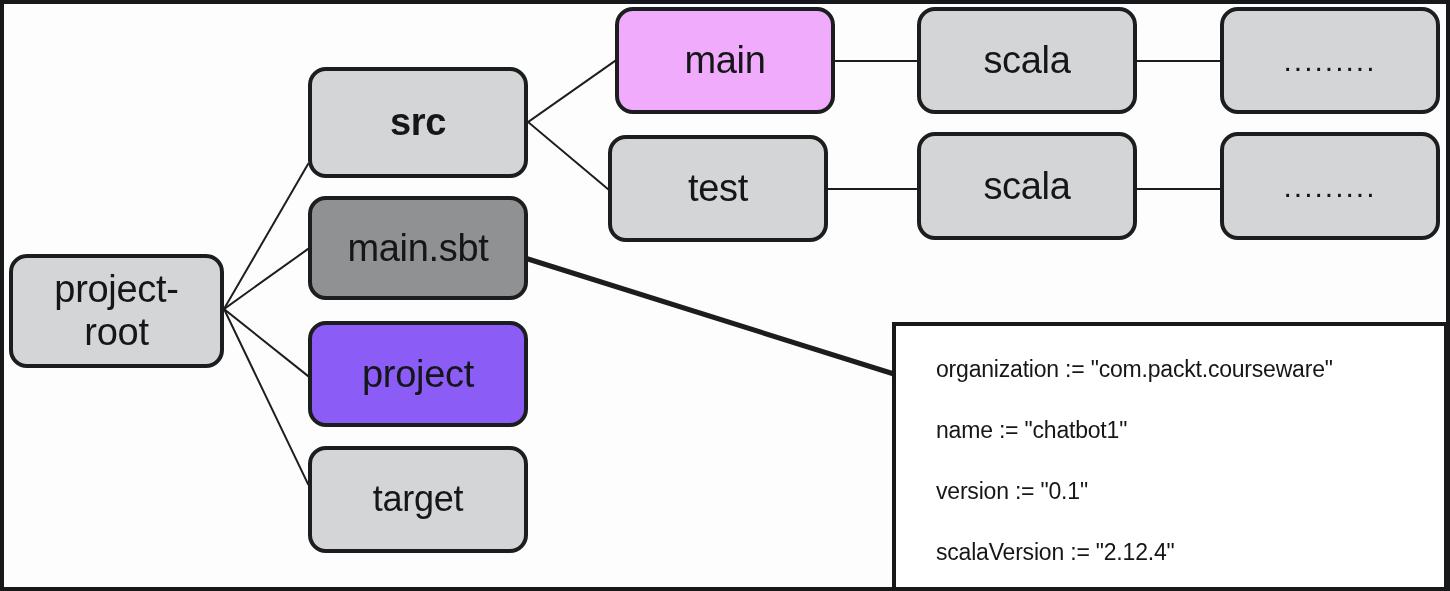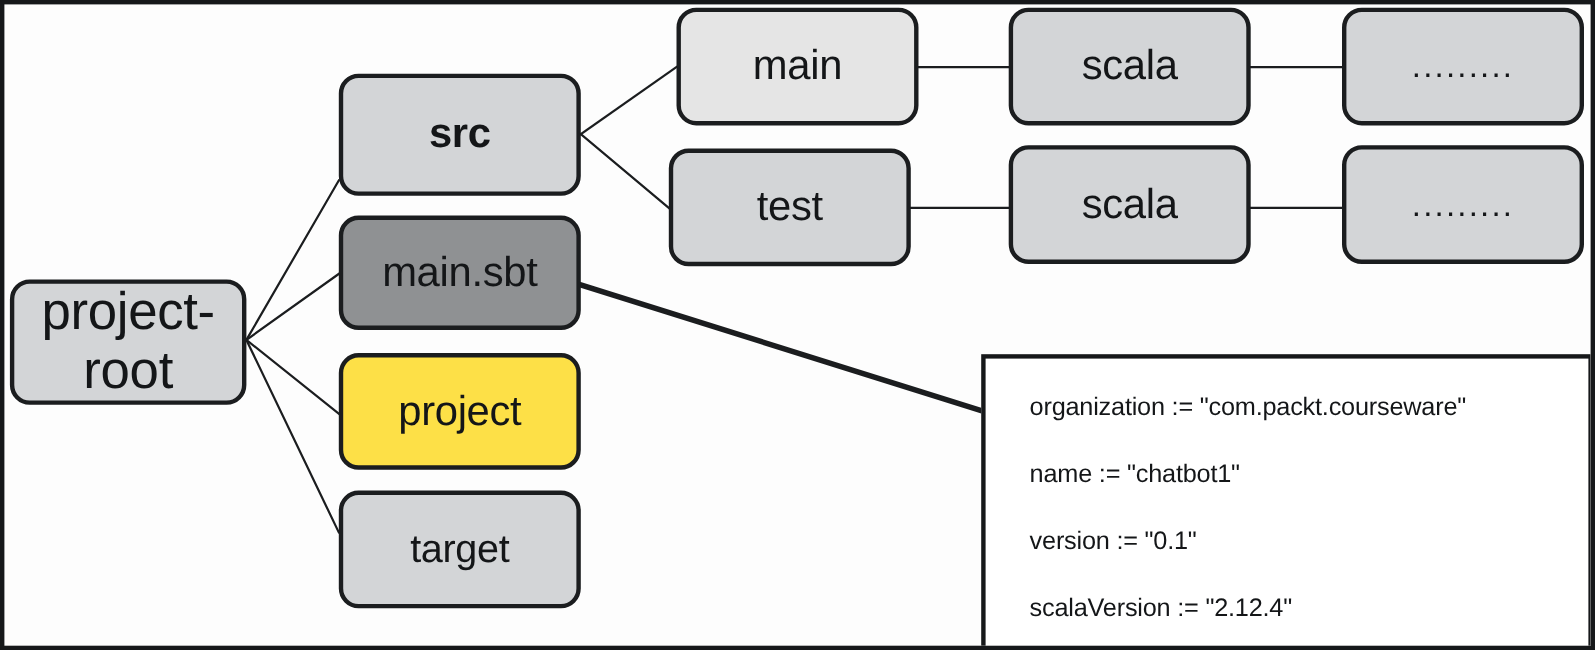--- a/index.html
+++ b/index.html
@@ -89,36 +89,36 @@
       <line x1="524" y1="118" x2="604" y2="185" stroke="#1b1d1f" stroke-width="2" stroke-linecap="square"></line>
       <line x1="831" y1="57" x2="913" y2="57" stroke="#1b1d1f" stroke-width="2" stroke-linecap="square"></line>
       <line x1="824" y1="185" x2="913" y2="185" stroke="#1b1d1f" stroke-width="2" stroke-linecap="square"></line>
       <line x1="1133" y1="57" x2="1216" y2="57" stroke="#1b1d1f" stroke-width="2" stroke-linecap="square"></line>
       <line x1="1133" y1="185" x2="1216" y2="185" stroke="#1b1d1f" stroke-width="2" stroke-linecap="square"></line>
       <line x1="524" y1="255" x2="890" y2="370" stroke="#1b1d1f" stroke-width="5" stroke-linecap="square"></line>
     </svg>
 
   <div id="nodes-layer">
       <div class="node" style="left: 5px; top: 250px; width: 215px; height: 114px; background: rgb(211, 213, 215); border-color: rgb(27, 29, 31);">
-        <span class="node-label" style="font-size: 48px;">project-
+        <span class="node-label" style="font-size: 38px;">project-
 root</span>
       </div>
       <div class="node" style="left: 304px; top: 63px; width: 220px; height: 111px; background: rgb(211, 213, 215); border-color: rgb(27, 29, 31); font-weight: bold;">
         <span class="node-label" style="font-size: 38px;">src</span>
       </div>
       <div class="node dark" style="left: 304px; top: 192px; width: 220px; height: 104px; background: rgb(143, 145, 147); border-color: rgb(27, 29, 31);">
         <span class="node-label" style="font-size: 38px;">main.sbt</span>
       </div>
-      <div class="node" style="left: 304px; top: 317px; width: 220px; height: 106px; background: #fde047; border-color: rgb(27, 29, 31);">
+      <div class="node" style="left: 304px; top: 317px; width: 220px; height: 106px; background: #8b5cf6; border-color: rgb(27, 29, 31);">
         <span class="node-label" style="font-size: 38px;">project</span>
       </div>
       <div class="node" style="left: 304px; top: 442px; width: 220px; height: 107px; background: rgb(211, 213, 215); border-color: rgb(27, 29, 31);">
         <span class="node-label" style="font-size: 36px;">target</span>
       </div>
-      <div class="node" style="left: 611px; top: 3px; width: 220px; height: 107px; background: #e5e5e5; border-color: rgb(27, 29, 31);">
+      <div class="node" style="left: 611px; top: 3px; width: 220px; height: 107px; background: #f0abfc; border-color: rgb(27, 29, 31);">
         <span class="node-label" style="font-size: 38px;">main</span>
       </div>
       <div class="node" style="left: 604px; top: 131px; width: 220px; height: 107px; background: rgb(211, 213, 215); border-color: rgb(27, 29, 31);">
         <span class="node-label" style="font-size: 38px; text-align: right;">test</span>
       </div>
       <div class="node" style="left: 913px; top: 3px; width: 220px; height: 107px; background: rgb(211, 213, 215); border-color: rgb(27, 29, 31);">
         <span class="node-label" style="font-size: 38px;">scala</span>
       </div>
       <div class="node" style="left: 913px; top: 128px; width: 220px; height: 108px; background: rgb(211, 213, 215); border-color: rgb(27, 29, 31);">
         <span class="node-label" style="font-size: 38px;">scala</span>

